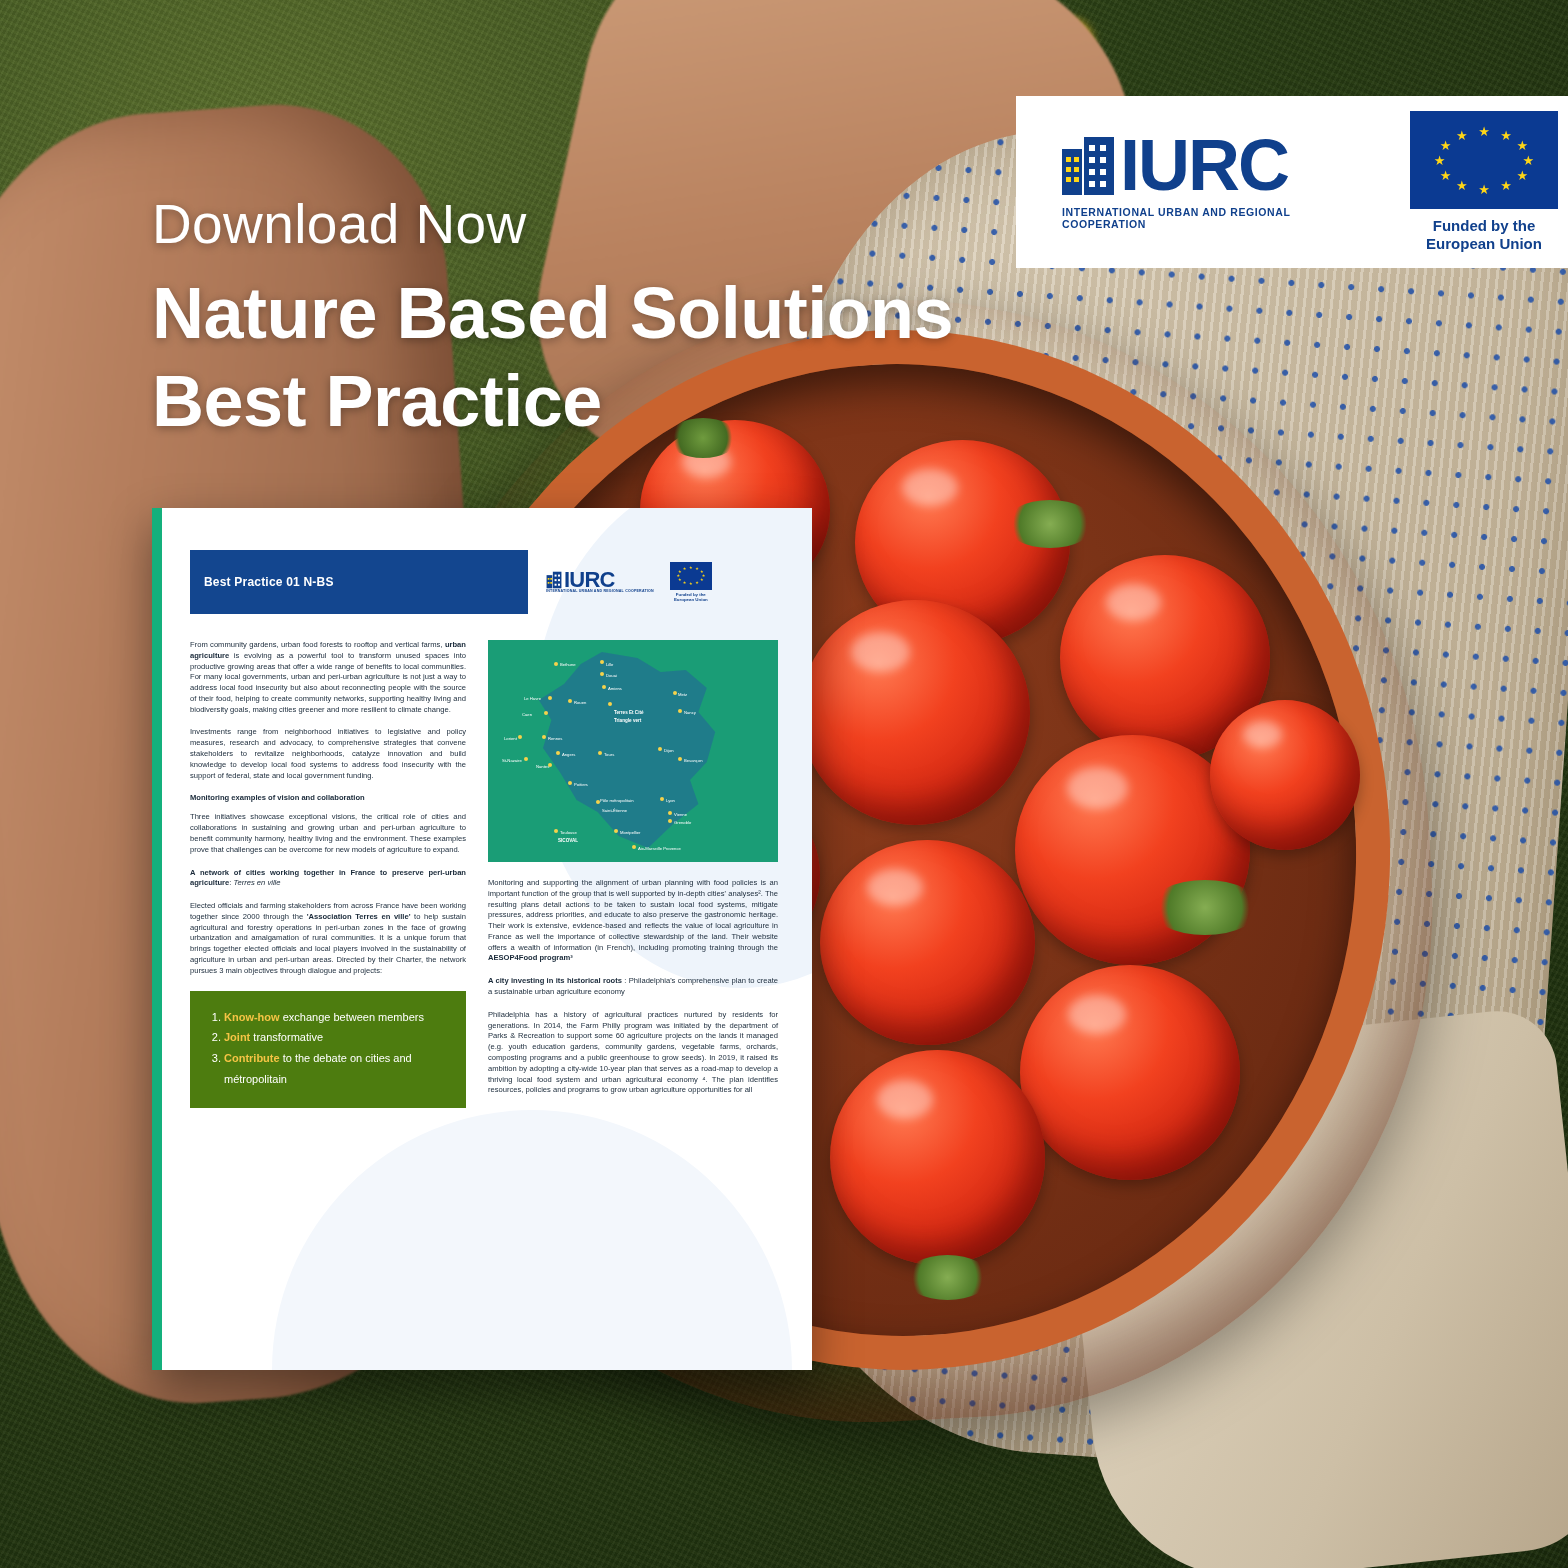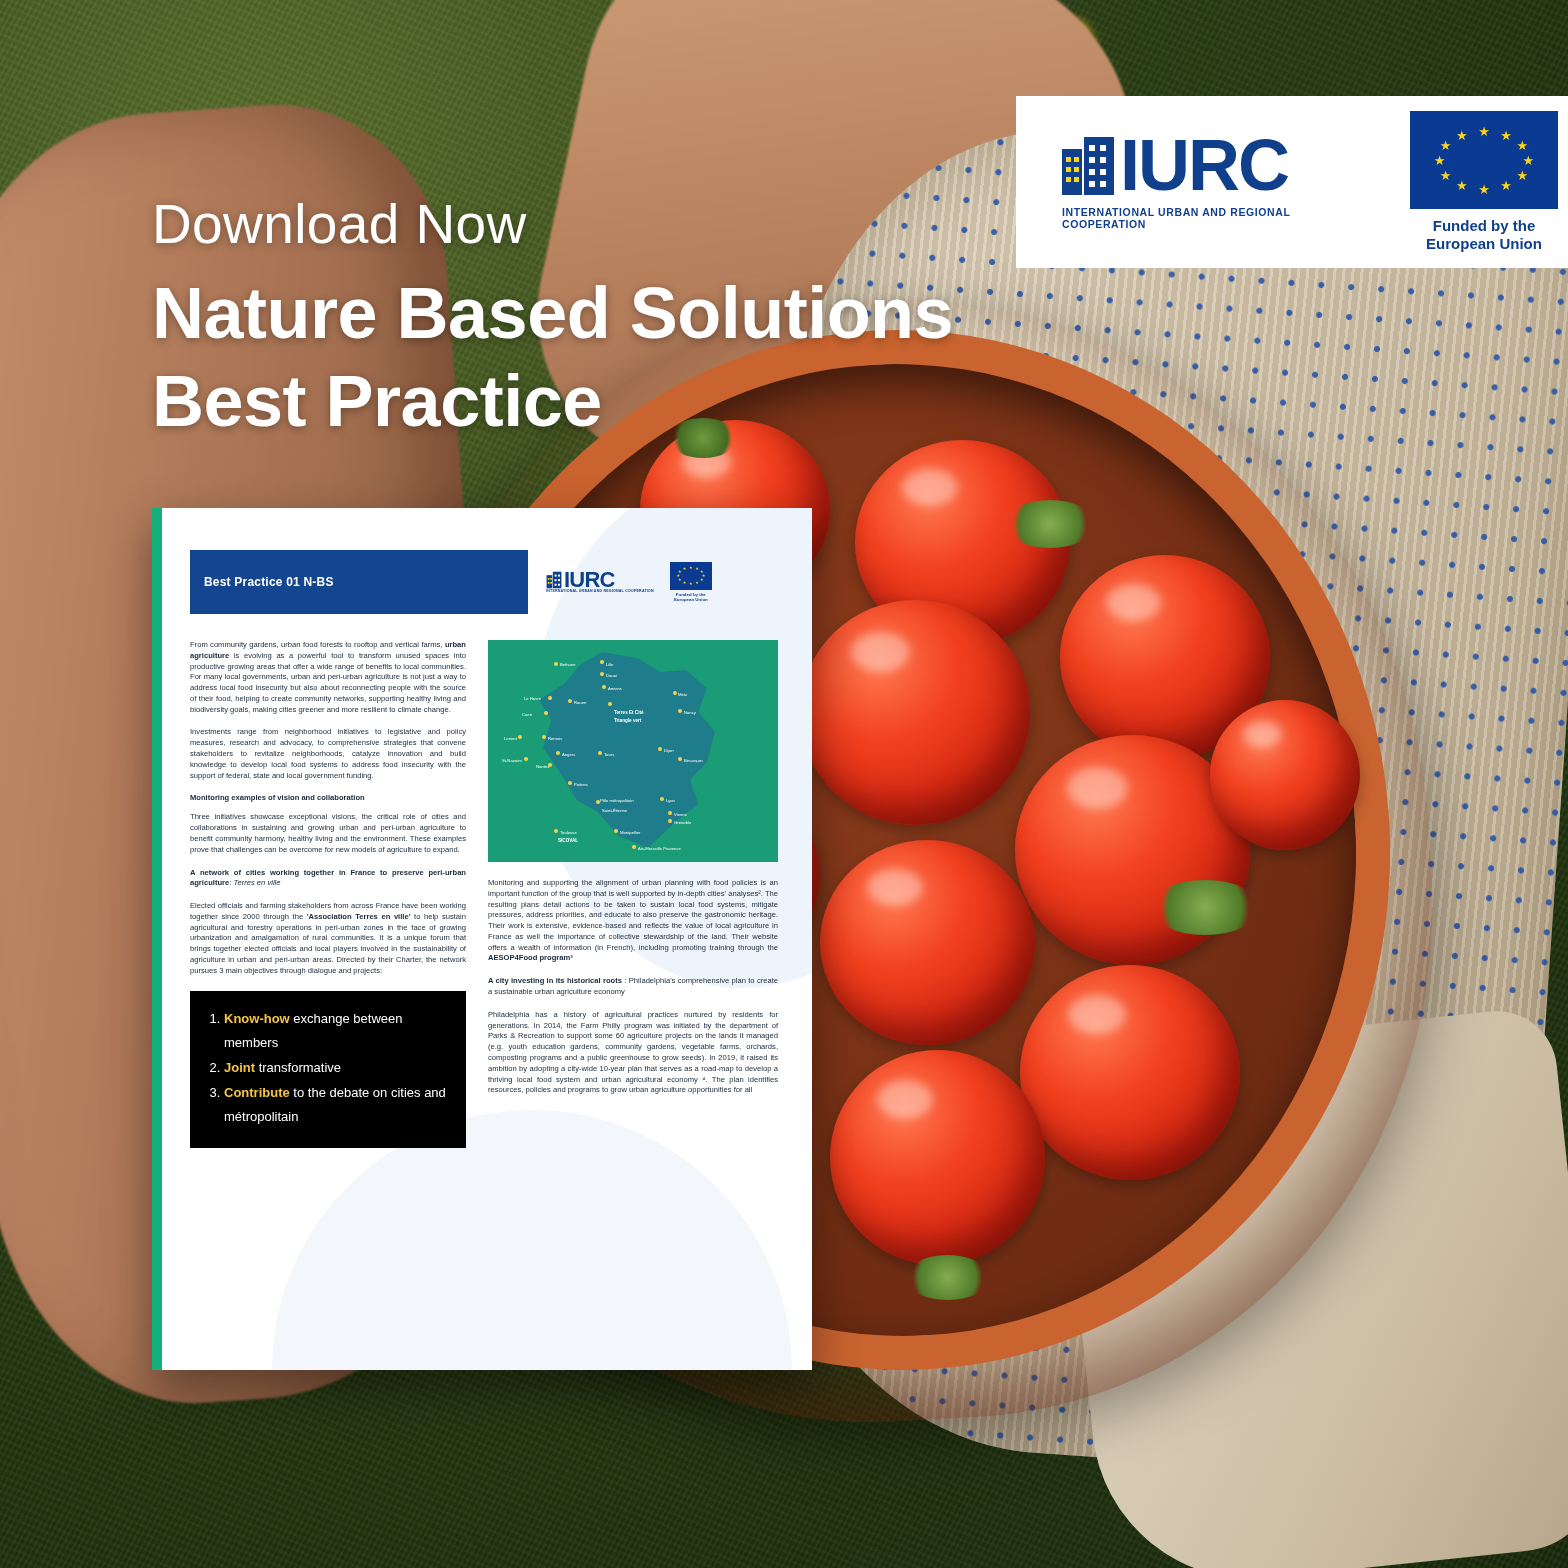--- a/index.html
+++ b/index.html
@@ -279,24 +279,24 @@
     position: absolute; width: 4px; height: 4px; border-radius: 50%;
     background: #f6d24b;
   }
   .map-label {
     position: absolute; color: #ffffff; font-size: 4.2px; white-space: nowrap;
   }
   .map-label.b { font-weight: 700; font-size: 4.6px; }
 
   .objectives {
     margin-top: 14px;
-    background: #000000;
+    background: #4d7c0f;
     color: #ffffff;
     padding: 16px 18px 18px 22px;
-    font-size: 13px;
+    font-size: 11px;
     line-height: 1.9;
   }
   .objectives li { list-style: decimal; margin-left: 12px; }
   .objectives .hl { color: #f6c445; font-weight: 700; }
 </style>
 </head>
 <body>
 
 <div id="root">
 

